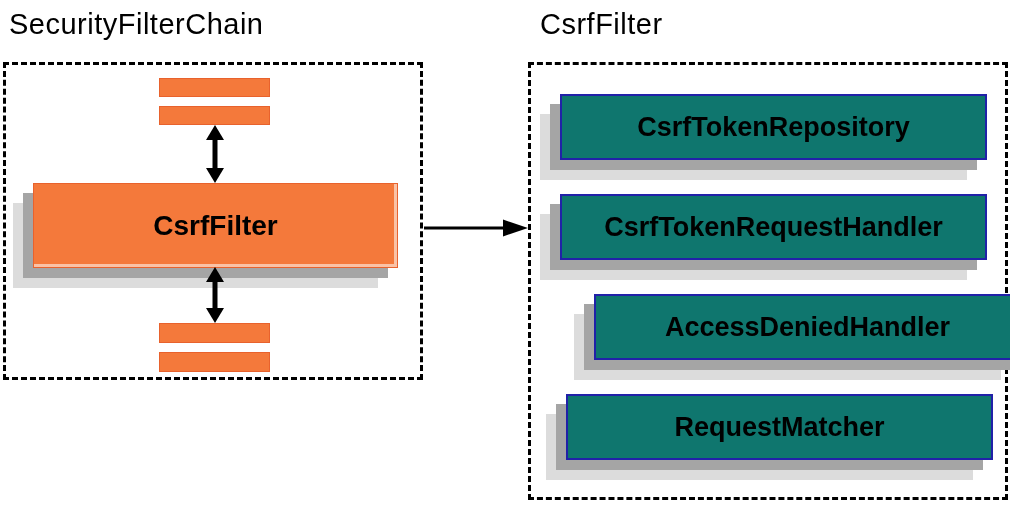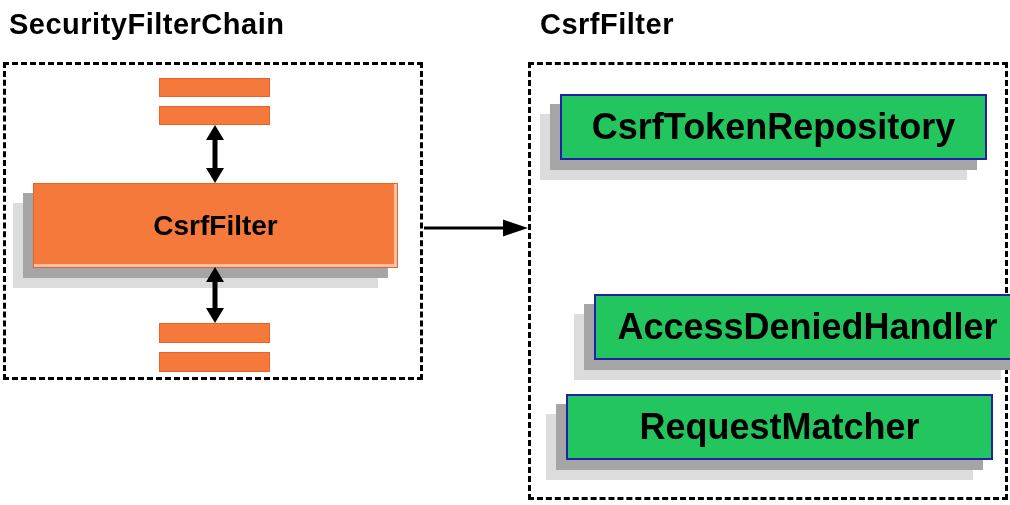--- a/index.html
+++ b/index.html
@@ -11,21 +11,21 @@
   .canvas {
     position: relative;
     width: 1010px;
     height: 505px;
     background: #ffffff;
     overflow: hidden;
   }
   .title {
     position: absolute;
     font-size: 29px;
-    font-weight: 700;
+    font-weight: 400;
     color: #000000;
     white-space: nowrap;
     letter-spacing: 0.5px;
   }
   .left-title  { left: 9px;  top: 8px; }
   .right-title { left: 540px; top: 8px; }
 
   .dashed {
     position: absolute;
     border: 3px dashed #000000;
@@ -77,23 +77,23 @@
     box-shadow: inset -3px -3px 0 rgba(255,255,255,0.55);
     font-size: 28px;
   }
 
   .blue-wrap { left: 560px; width: 427px; height: 66px; }
   .blue-1 { top: 94px; }
   .blue-2 { top: 194px; }
   .blue-3 { top: 294px; margin-left: 34px; }
   .blue-4 { top: 394px; margin-left: 6px; }
   .blue-box {
-    background: #22c55e;
+    background: #0f766e;
     border: 2px solid #2121A8;
-    font-size: 36px;
+    font-size: 27px;
   }
 
   .arrow { position: absolute; }
   .v-arrow-1 { left: 203px; top: 125px; }
   .v-arrow-2 { left: 203px; top: 267px; }
   .h-arrow   { left: 424px; top: 218px; }
   .arrow svg { display: block; }
 </style>
 </head>
 <body>
@@ -140,20 +140,25 @@
       <polygon points="104,10 79,1.5 79,18.5" fill="#000000"></polygon>
     </svg>
   </div>
 
   <div class="shadow-wrap blue-wrap blue-1">
     <div class="shadow s2"></div>
     <div class="shadow s1"></div>
     <div class="box blue-box">CsrfTokenRepository</div>
   </div>
 
+  <div class="shadow-wrap blue-wrap blue-2">
+    <div class="shadow s2"></div>
+    <div class="shadow s1"></div>
+    <div class="box blue-box">CsrfTokenRequestHandler</div>
+  </div>
 
   <div class="shadow-wrap blue-wrap blue-3">
     <div class="shadow s2"></div>
     <div class="shadow s1"></div>
     <div class="box blue-box">AccessDeniedHandler</div>
   </div>
 
   <div class="shadow-wrap blue-wrap blue-4">
     <div class="shadow s2"></div>
     <div class="shadow s1"></div>

